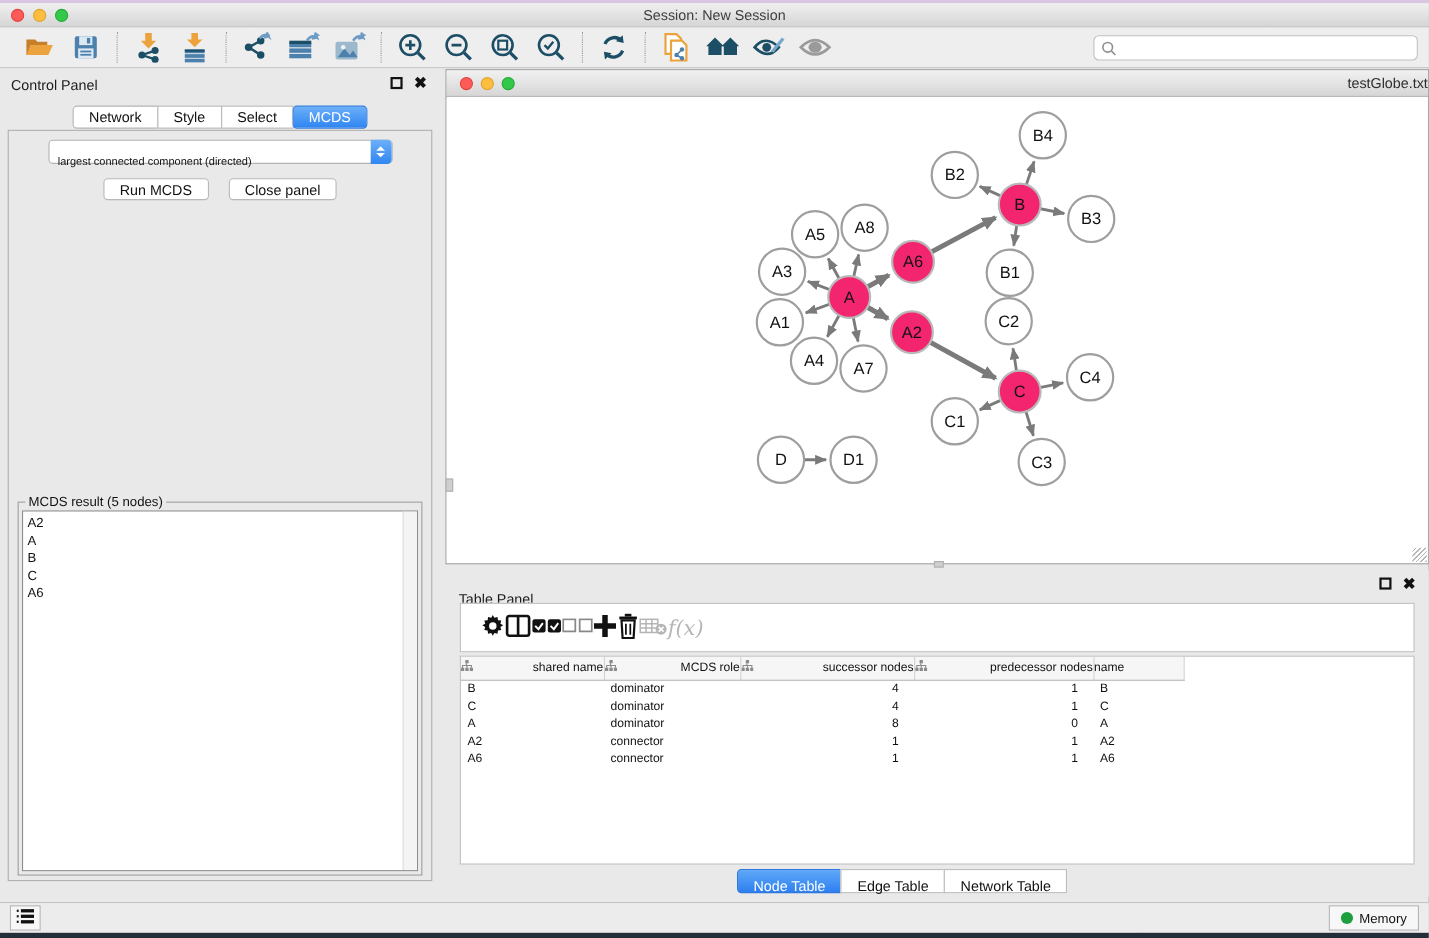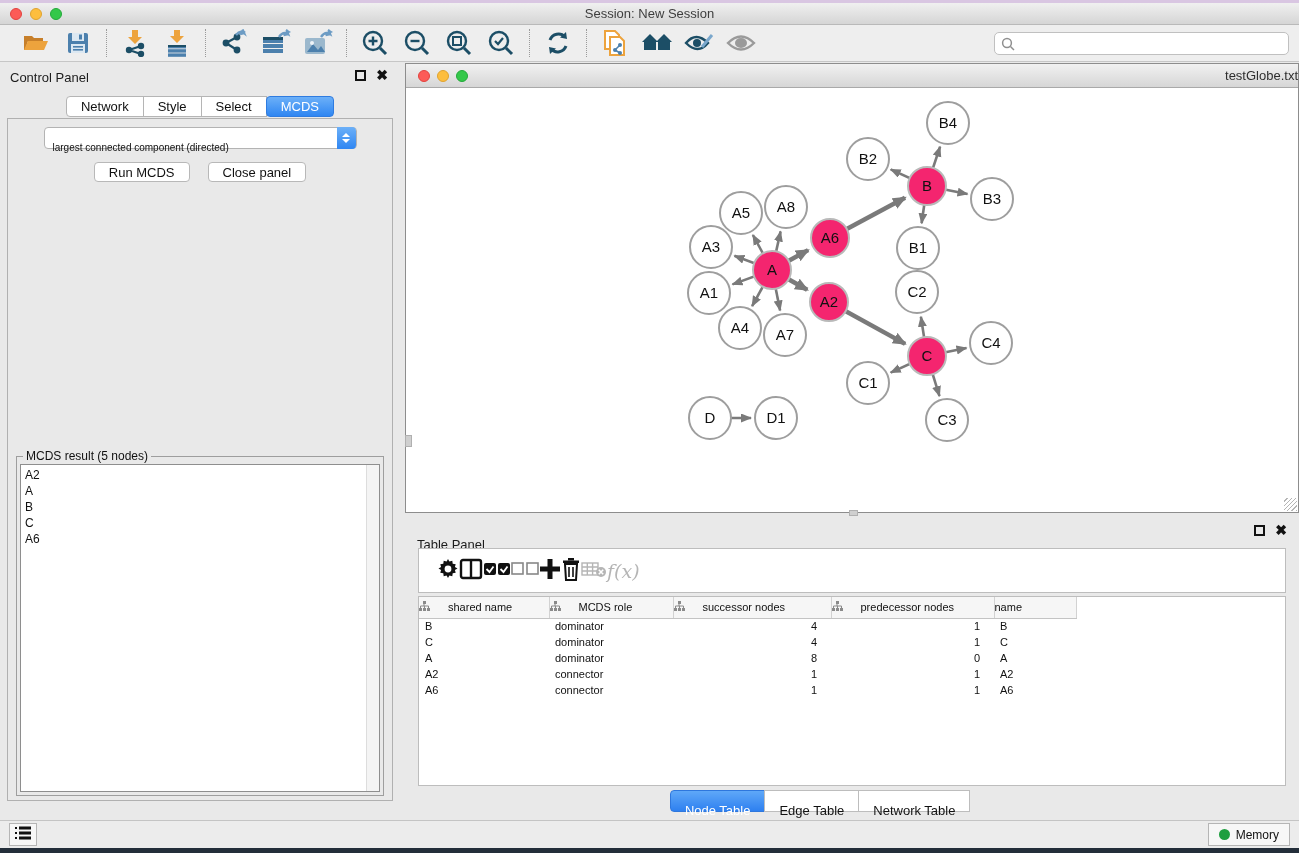--- a/index.html
+++ b/index.html
@@ -96,26 +96,26 @@
   .tp-toolbar { position:absolute; left:13px; top:30px; width:868px; height:45px; background:#fff;
                 border:1px solid #bdbdbd; display:flex; align-items:center; padding-left:18px; }
   .tp-btn { background:none; border:none; cursor:pointer; display:flex; align-items:center; }
   .fx-label { font-family:"DejaVu Serif", serif; font-style:italic; font-size:19px; color:#b5b5b5; }
 
   .tp-table-wrap { position:absolute; left:13px; top:78px; width:868px; height:190px; background:#fff;
                    border:1px solid #bdbdbd; overflow:hidden; }
   table.node-table { border-collapse:collapse; table-layout:fixed; width:100%; }
   table.node-table th { height:21px; background:#f6f6f6; border-right:1px solid #d2d2d2;
                         border-bottom:1px solid #c4c4c4; font-weight:normal; font-size:11px; color:#111; }
-  table.node-table th .th-inner { display:flex; align-items:center; justify-content:flex-start; gap:18px; }
+  table.node-table th .th-inner { display:flex; align-items:center; justify-content:space-between; gap:13px; }
   table.node-table td { height:16px; font-size:11px; color:#111; padding:0 6px; white-space:nowrap; }
   td.al { text-align:left; } td.ar { text-align:right; padding-right:14px !important; }
 
   .tp-tabs { position:absolute; left:0; right:0; top:272px; display:flex; justify-content:center; }
-  .tp-tab { height:22px; line-height:20px; padding:10px 14px; font-size:13px; color:#111; background:#fff;
+  .tp-tab { height:22px; line-height:20px; padding:5px 14px; font-size:13px; color:#111; background:#fff;
             border:1px solid #bdbdbd; margin-left:-1px; cursor:pointer; }
   .tp-tab:first-child { border-radius:4px 0 0 4px; margin-left:0; }
   .tp-tab:last-child { border-radius:0 4px 4px 0;margin-top:48px; }
   .tp-tab.active { background:linear-gradient(#5fa8f8,#2e80f0); color:#fff; border-color:#2e77dd; }
 
   
   .statusbar { position:absolute; left:0; top:820px; width:100%; height:28px; background:#ececec;
                border-top:1px solid #c4c4c4; }
   .status-left-btn { position:absolute; left:9px; top:2px; width:28px; height:23px; background:#f7f7f7;
                      border:1px solid #b5b5b5; cursor:pointer; display:flex; align-items:center; justify-content:center; }

